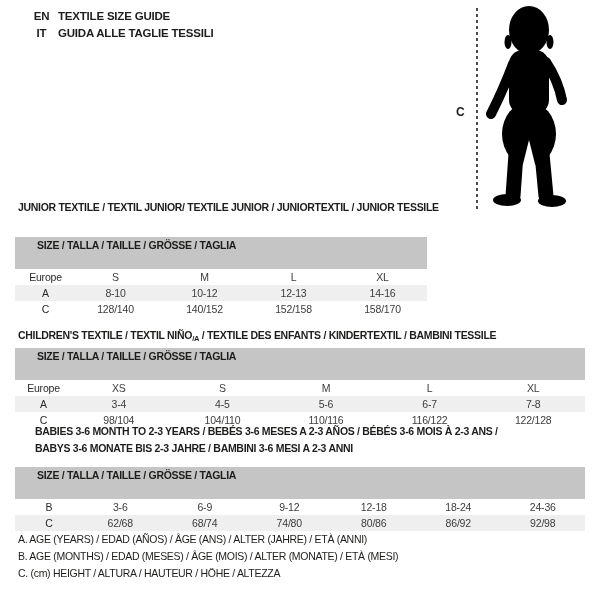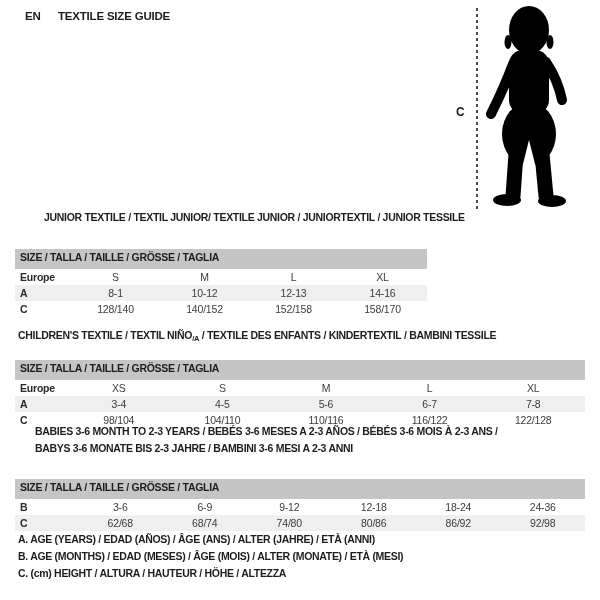--- a/index.html
+++ b/index.html
@@ -20,21 +20,21 @@
   
   .lang-block { left: 25px; top: 7px; }
   .lang-row {
     display: flex;
     height: 17px;
     align-items: center;
     font-size: 11.5px;
     font-weight: bold;
     letter-spacing: -0.2px;
   }
-  .lang-code { width: 33px; flex: 0 0 33px; }
+  .lang-code { width: 33px; flex: 0 0 33px; text-align: center; }
   .lang-label { white-space: nowrap; }
 
   
   .figure { left: 450px; top: 0; width: 150px; height: 215px; }
   .measure-line { position: absolute; left: 26px; top: 8px; height: 202px; width: 2px; }
   .measure-label {
     position: absolute; left: 6px; top: 105px;
     font-size: 12px; font-weight: bold;
   }
   .silhouette { position: absolute; left: 30px; top: 4px; }
@@ -48,70 +48,72 @@
     line-height: 17px;
   }
   .section-title sub {
     font-size: 7.5px;
     vertical-align: -2px;
   }
 
   
   .size-bar {
     background: #c5c5c5;
-    height: 20px;
+    height: 32px;
     line-height: 16px;
     font-size: 10.5px;
     font-weight: bold;
     letter-spacing: -0.3px;
-    padding-left: 5px;
+    padding-left: 22px;
     box-sizing: border-box;
     white-space: nowrap;
-    margin-top: 12px;
   }
   table.size-table {
     border-collapse: collapse;
     table-layout: fixed;
   }
   table.size-table td {
     height: 16px;
     padding: 0;
     font-size: 10.5px;
     letter-spacing: -0.2px;
     color: #3c3c3b;
     text-align: center;
     white-space: nowrap;
     overflow: hidden;
   }
   table.size-table td.rowlabel {
-    text-align: left;
+    text-align: center;
     padding-left: 5px;
     color: #2a2a29;
-    font-weight: bold;
   }
   tr.band td { background: #efefef; }
 
   
   .notes { left: 18px; top: 531px; }
   .note-line {
     height: 17px;
     line-height: 17px;
     font-size: 10.5px;
-    font-weight: bold;
+    font-weight: normal;
     letter-spacing: -0.3px;
     white-space: nowrap;
   }
 </style>
 </head>
 <body>
 
 <div class="abs lang-block">
   <div class="lang-row">
     <span class="lang-code">EN</span>
     <span class="lang-label">TEXTILE SIZE GUIDE</span>
+  </div>
+  <div class="lang-row">
+    <span class="lang-code">IT</span>
+    <span class="lang-label">GUIDA ALLE TAGLIE TESSILI</span>
   </div>
 </div>
 
 <div class="abs figure">
   <svg class="measure-line" width="2" height="202" viewBox="0 0 2 202">
     <line x1="1" y1="0" x2="1" y2="202" stroke="#4a4a4a" stroke-width="2" stroke-dasharray="3 3"></line>
   </svg>
   <div class="measure-label">C</div>
   <svg class="silhouette" width="92" height="204" viewBox="0 0 92 204">
     <g fill="#000000">
@@ -132,21 +134,21 @@
 
       <path d="M36 150 L33 192" fill="none" stroke="#000" stroke-width="15" stroke-linecap="round"></path>
       <path d="M62 150 L66 192" fill="none" stroke="#000" stroke-width="15" stroke-linecap="round"></path>
 
       <ellipse cx="27" cy="196" rx="14" ry="6"></ellipse>
       <ellipse cx="72" cy="197" rx="14" ry="6"></ellipse>
     </g>
   </svg>
 </div>
 
-<div class="abs section-title" style="left:18px; top:209px;margin-left:26px;">JUNIOR TEXTILE / TEXTIL JUNIOR/ TEXTILE JUNIOR / JUNIORTEXTIL / JUNIOR TESSILE</div>
+<div class="abs section-title" style="left:18px; top:199px;">JUNIOR TEXTILE / TEXTIL JUNIOR/ TEXTILE JUNIOR / JUNIORTEXTIL / JUNIOR TESSILE</div>
 
 <div class="abs" style="left:15px; top:237px; width:412px;">
   <div class="size-bar">SIZE / TALLA / TAILLE / GRÖSSE / TAGLIA</div>
   <table class="size-table" style="width:412px;">
     <colgroup>
         <col style="width:56px">
         <col>
         <col>
         <col>
         <col>
@@ -154,21 +156,21 @@
     <tbody>
         <tr>
       <td class="rowlabel">Europe</td>
       <td>S</td>
       <td>M</td>
       <td>L</td>
       <td>XL</td>
     </tr>
     <tr class="band">
       <td class="rowlabel">A</td>
-      <td>8-1</td>
+      <td>8-10</td>
       <td>10-12</td>
       <td>12-13</td>
       <td>14-16</td>
     </tr>
     <tr>
       <td class="rowlabel">C</td>
       <td>128/140</td>
       <td>140/152</td>
       <td>152/158</td>
       <td>158/170</td>

